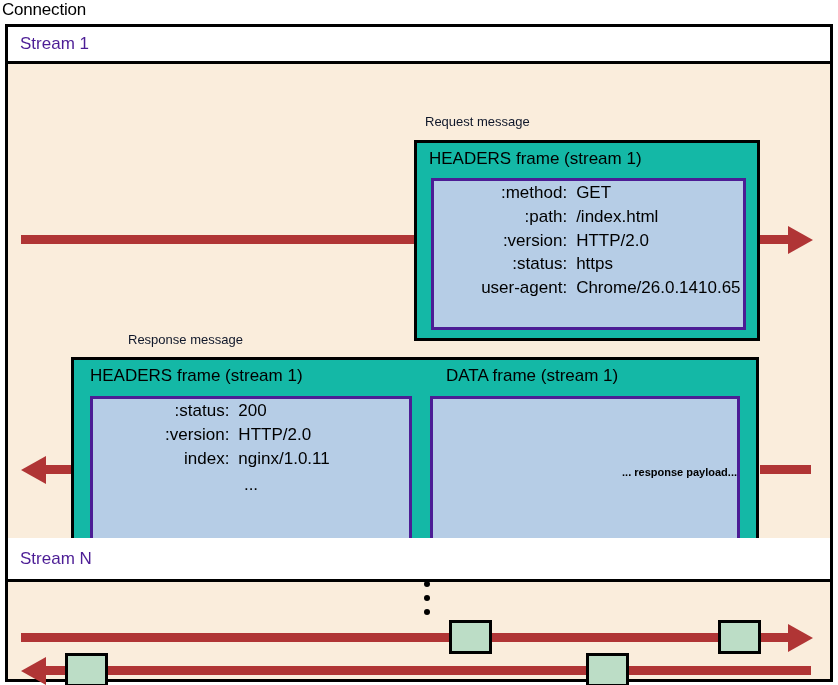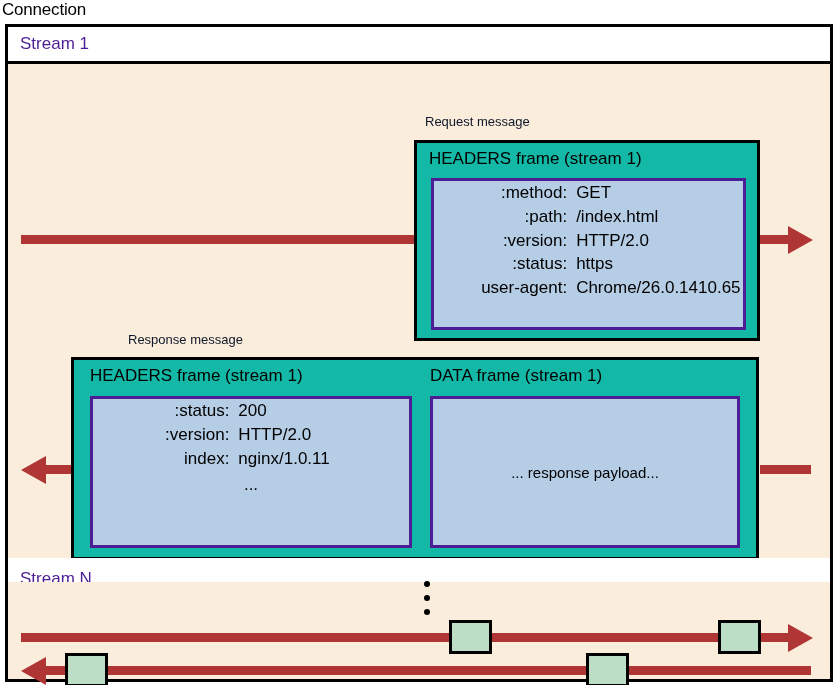--- a/index.html
+++ b/index.html
@@ -43,21 +43,21 @@
 
   
   .stream-header {
     background: #ffffff;
     border-bottom: 3px solid #000;
     box-sizing: border-box;
     left: 0;
     width: 822px;
   }
   #stream1-header { top: 0px; height: 37px; }
-  #streamN-header { top: 511px; height: 44px; margin-top: 20px; }
+  #streamN-header { top: 511px; height: 44px; }
 
   .stream-header-label {
     position: absolute;
     left: 12px;
     top: 50%;
     transform: translateY(-52%);
     font-size: 17px;
     color: #4c1d95;
     white-space: nowrap;
   }
@@ -145,23 +145,24 @@
   table.kv td.ellipsis {
     text-align: center;
     padding-top: 4px;
   }
 
   .payload-center {
     position: absolute;
     left: 0; right: 0;
     top: 50%;
     transform: translateY(-50%);
-    text-align: center;
-    font-size: 15px;
+    text-align: right;
+    font-size: 11px;
     color: #000;
+    font-weight: bold;
   }
 
   
   #vertical-ellipsis {
     left: 414px; top: 554px;
     width: 10px; height: 36px;
     z-index: 6;
   }
   #vertical-ellipsis span {
     display: block;
@@ -259,21 +260,21 @@
               <td class="k">index:</td>
               <td class="v">nginx/1.0.11</td>
             </tr>
             <tr>
               <td class="ellipsis" colspan="2">...</td>
             </tr>
           </tbody>
             </table>
         </div>
 
-        <div class="frame-title" style="left:356px; top:6px;">DATA frame (stream 1)</div>
+        <div class="frame-title" style="left:372px; top:6px;">DATA frame (stream 1)</div>
         <div class="payload-box" style="left:356px; top:36px; width:310px; height:152px;">
           <div class="payload-center">... response payload...</div>
         </div>
       </div>
 
     </div>
 
     <div class="abs stream-header" id="streamN-header">
       <span class="stream-header-label">Stream N</span>
     </div>

